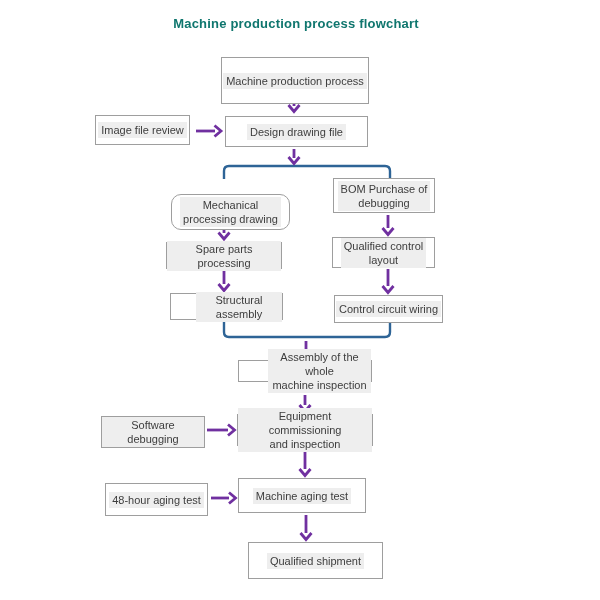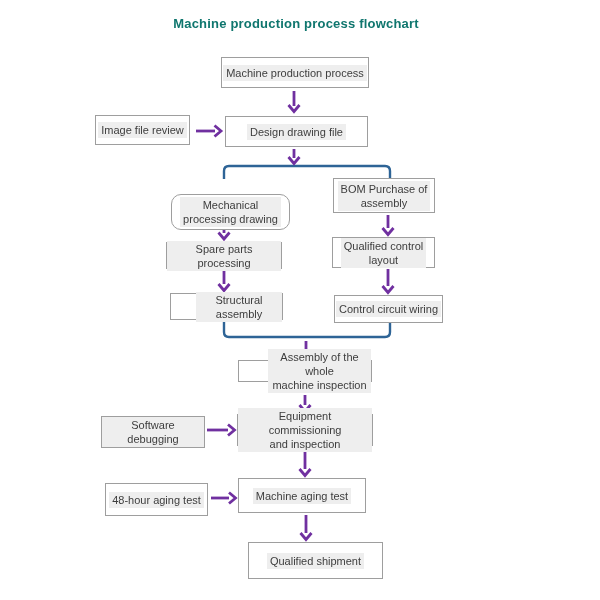--- a/index.html
+++ b/index.html
@@ -14,21 +14,21 @@
   .node{
     position:absolute;box-sizing:border-box;background:#ffffff;
     border:1.5px solid #9e9e9e;display:flex;align-items:center;justify-content:center;
   }
   .node .lbl{
     font-size:11px;line-height:14px;color:var(--text,#3d3d3d);
     background:var(--highlight,#eeeeee);padding:1px 3px;
     white-space:pre-line;text-align:center;
   }
   
-  #n0{left:221px;top:57px;width:148px;height:31px;}
+  #n0{left:221px;top:57px;width:148px;height:47px;}
   #n1{left:95px;top:115px;width:95px;height:30px;}
   #n2{left:225px;top:116px;width:143px;height:31px;}
   #n3{left:171px;top:194px;width:119px;height:36px;border-radius:10px;}
   #n4{left:333px;top:178px;width:102px;height:35px;}
   #n5{left:166px;top:242px;width:116px;height:27px;}
   #n6{left:332px;top:237px;width:103px;height:31px;}
   #n7{left:170px;top:293px;width:113px;height:27px;padding-left:25px;}
   #n8{left:334px;top:295px;width:109px;height:28px;}
   #n9{left:238px;top:360px;width:134px;height:22px;padding-left:29px;}
   #n10{left:101px;top:416px;width:104px;height:32px;}
@@ -115,21 +115,21 @@
   </div>
   <div class="node" id="n2">
     <span class="lbl">Design drawing file</span>
   </div>
   <div class="node" id="n3">
     <span class="lbl">Mechanical
 processing drawing</span>
   </div>
   <div class="node" id="n4">
     <span class="lbl">BOM Purchase of
-assembly</span>
+debugging</span>
   </div>
   <div class="node" id="n5">
     <span class="lbl">Spare parts processing</span>
   </div>
   <div class="node" id="n6">
     <span class="lbl">Qualified control
 layout</span>
   </div>
   <div class="node" id="n7">
     <span class="lbl">Structural assembly</span>

